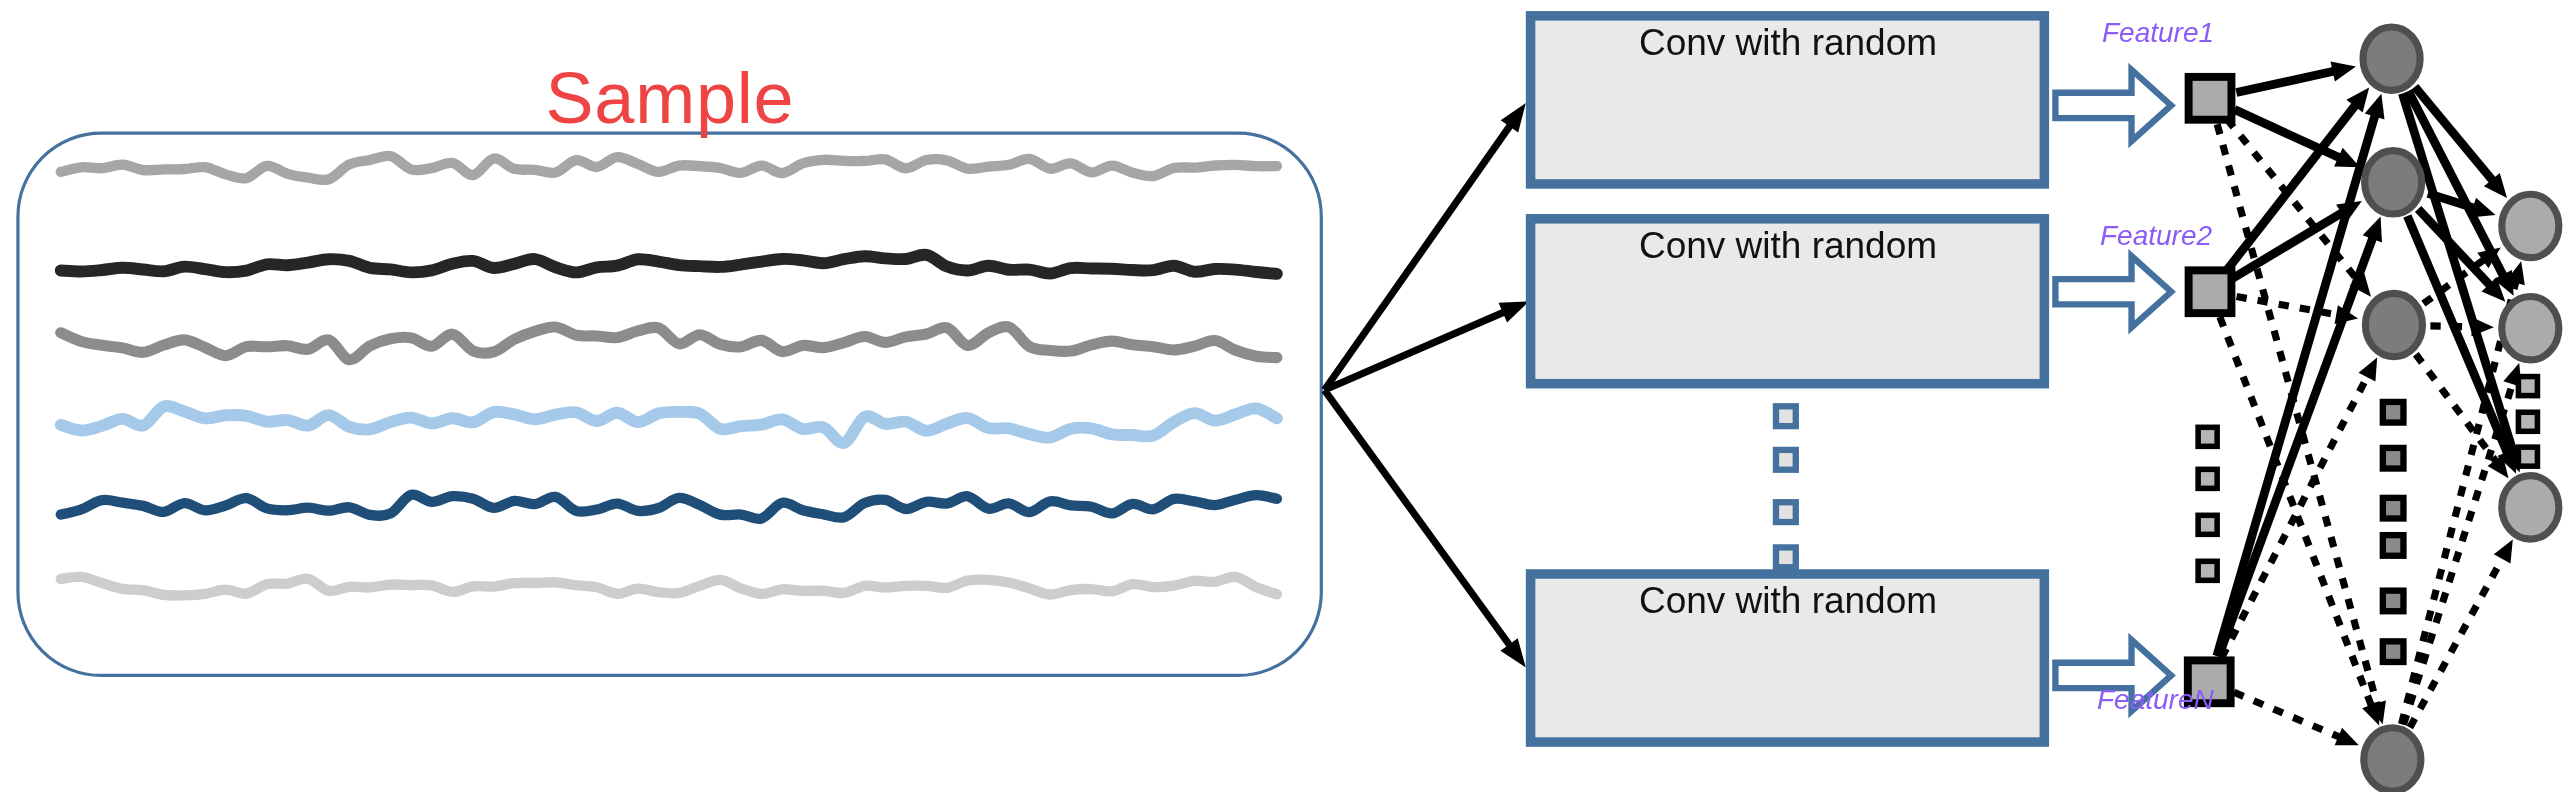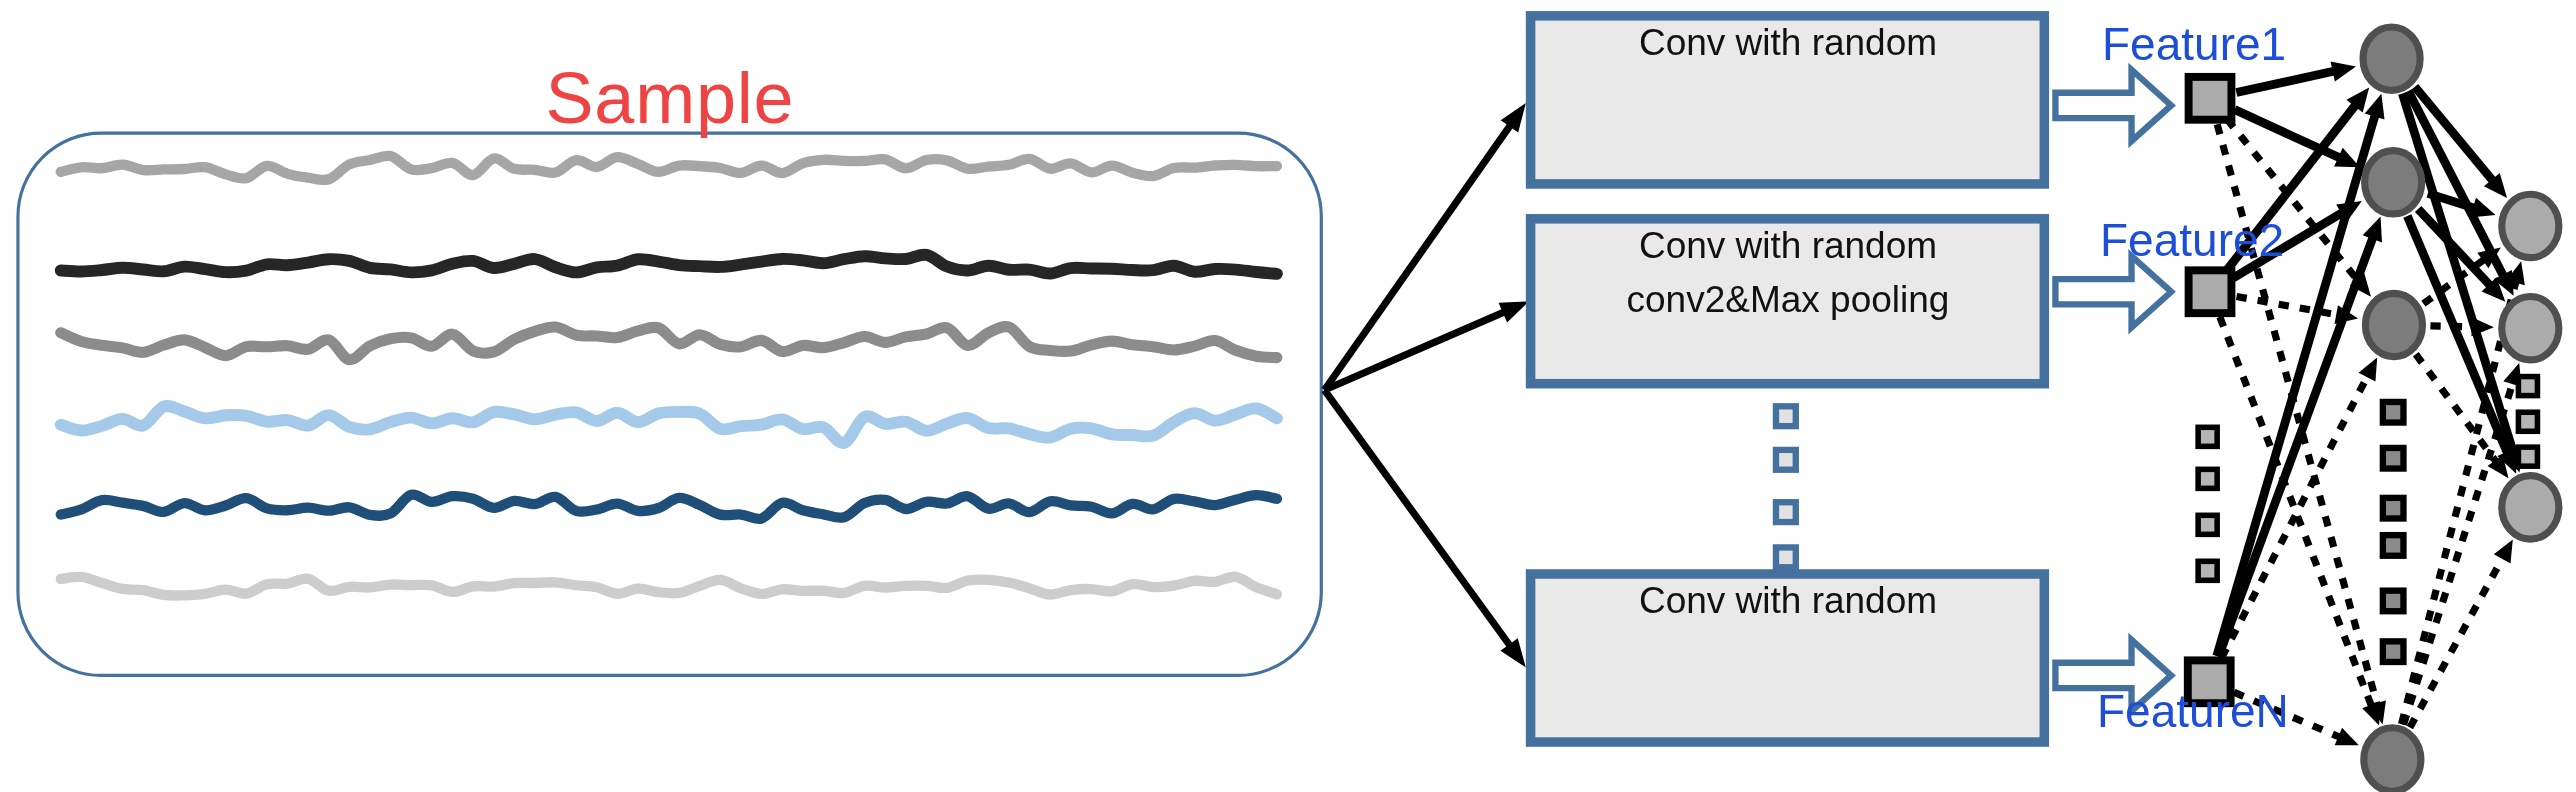--- a/index.html
+++ b/index.html
@@ -23,23 +23,24 @@
     position:absolute;
     display:flex;flex-direction:column;
     align-items:center;
     text-align:center;
     font-size:37px;line-height:1.45;
     color:#111111;
     white-space:nowrap;
   }
   .featlabel{
     position:absolute;
-    font-size:46px;
-    color:#1d4ed8;
+    font-size:28px;
+    color:#8b5cf6;
     white-space:nowrap;
+    font-style:italic;
   }
 </style>
 </head>
 <body>
 
 <div class="stage">
   <svg id="diagram" width="2576" height="792" viewBox="0 0 3248 999">
       <rect x="22" y="168" width="1644" height="684" rx="105" ry="105" fill="#ffffff" stroke="#44719E" stroke-width="4"></rect>
       <path d="M 76 216.81732179629617 C 80.33333333333333 215.8452804502189 93.33333333333333 211.7632067207133 102 210.98507371983257 C 110.66666666666667 210.20694071895184 119.33333333333333 212.68790182644298 128 212.14852379101177 C 136.66666666666666 211.60914575558056 145.33333333333334 207.36439057615218 154 207.74880550724527 C 162.66666666666666 208.13322043833836 171.33333333333334 213.46812536720222 180 214.4550133775704 C 188.66666666666666 215.44190138793857 197.33333333333334 213.88236464001687 206 213.67013356945438 C 214.66666666666666 213.45790249889188 223.33333333333334 213.64086433709804 232 213.1816269541954 C 240.66666666666666 212.72238957129275 249.33333333333334 209.78899944568687 258 210.91470927203855 C 266.6666666666667 212.04041909839023 275.3333333333333 217.62838654068864 284 219.93588591230548 C 292.6666666666667 222.24338528392232 301.3333333333333 226.54292562412493 310 224.75970550173955 C 318.6666666666667 222.97648537935416 327.3333333333333 210.14888812756 336 209.23656517799319 C 344.6666666666667 208.32424222842636 353.3333333333333 216.79919767286276 362 219.28576780433858 C 370.6666666666667 221.7723379358144 379.3333333333333 223.02090662137135 388 224.15598596684816 C 396.6666666666667 225.29106531232497 405.3333333333333 228.88424178870477 414 226.09624387719936 C 422.6666666666667 223.30824596569394 431.3333333333333 211.48006127917745 440 207.42799849781562 C 448.6666666666667 203.3759357164538 457.3333333333333 203.55021787232118 466 201.78386718902848 C 474.6666666666667 200.01751650573578 483.3333333333333 194.85788230131791 492 196.82989439805937 C 500.6666666666667 198.80190649480082 509.3333333333333 211.07559463534466 518 213.61593976947717 C 526.6666666666666 216.15628490360967 535.3333333333334 213.4219892366522 544 212.07196520285441 C 552.6666666666666 210.72194116905663 561.3333333333334 204.0468038434372 570 205.5157955666905 C 578.6666666666666 206.98478728994382 587.3333333333334 221.81039573134717 596 220.8859155423743 C 604.6666666666666 219.96143535340144 613.3333333333334 201.2919049546861 622 199.96891443285332 C 630.6666666666666 198.64592391102056 639.3333333333334 210.57952781507518 648 212.94797241137766 C 656.6666666666666 215.31641700768014 665.3333333333334 213.39257511295338 674 214.17958201066818 C 682.6666666666666 214.966588908383 691.3333333333334 219.70770067224385 700 217.6700137976665 C 708.6666666666666 215.63232692308918 717.3333333333334 203.12524177103535 726 201.9534607632041 C 734.6666666666666 200.78167975537286 743.3333333333334 211.24771981553886 752 210.63932775067897 C 760.6666666666666 210.0309356858191 769.3333333333334 198.93434576547543 778 198.3031083740448 C 786.6666666666666 197.67187098261417 795.3333333333334 203.7869172375361 804 206.85190340209513 C 812.6666666666666 209.91688956665416 821.3333333333334 216.3626142211129 830 216.69302536139904 C 838.6666666666666 217.02343650168518 847.3333333333334 210.02092483750738 856 208.83437024381206 C 864.6666666666666 207.64781565011674 873.3333333333334 209.05685390917253 882 209.57369779922715 C 890.6666666666666 210.09054168928176 899.3333333333334 210.53065677411985 908 211.9354335841398 C 916.6666666666666 213.34021039415973 925.3333333333334 218.4969665670559 934 218.00235865934687 C 942.6666666666666 217.50775075163784 951.3333333333334 208.9184690906712 960 208.96778613788558 C 968.6666666666666 209.01710318509996 977.3333333333334 218.79927442692426 986 218.2982609426331 C 994.6666666666666 217.79724745834196 1003.3333333333334 208.74600315451994 1012 205.96170523213863 C 1020.6666666666666 203.1774073097573 1029.3333333333333 202.1089364962542 1038 201.59247340834523 C 1046.6666666666667 201.07601032043627 1055.3333333333333 202.62079093969396 1064 202.86292670468487 C 1072.6666666666667 203.10506246967577 1081.3333333333333 203.3578503649536 1090 203.04528799829072 C 1098.6666666666667 202.73272563162783 1107.3333333333333 199.43969018445006 1116 200.9875525047076 C 1124.6666666666667 202.53541482496513 1133.3333333333333 212.18386698444294 1142 212.33246191983596 C 1150.6666666666667 212.48105685522899 1159.3333333333333 203.5421209959271 1168 201.8791221170657 C 1176.6666666666667 200.2161232382043 1185.3333333333333 200.52916545282548 1194 202.3544686466675 C 1202.6666666666667 204.17977184050952 1211.3333333333333 211.53497983850374 1220 212.83094128011783 C 1228.6666666666667 214.1269027217319 1237.3333333333333 210.9599233125593 1246 210.13023729635196 C 1254.6666666666667 209.30055128014462 1263.3333333333333 209.4847656504056 1272 207.85282518287374 C 1280.6666666666667 206.2208847153419 1289.3333333333333 199.51117603280323 1298 200.33859449116085 C 1306.6666666666667 201.16601294951846 1315.3333333333333 211.85457873681057 1324 212.81733593301934 C 1332.6666666666667 213.7800931292281 1341.3333333333333 205.34902107687813 1350 206.1151376684135 C 1358.6666666666667 206.88125425994886 1367.3333333333333 216.96238037828886 1376 217.41403548223155 C 1384.6666666666667 217.86569058617425 1393.3333333333333 208.750470150746 1402 208.82506829206963 C 1410.6666666666667 208.89966643339326 1419.3333333333333 215.6514511461219 1428 217.86162433017338 C 1436.6666666666667 220.07179751422487 1445.3333333333333 223.0690328583876 1454 222.08610739637857 C 1462.6666666666667 221.10318193436953 1471.3333333333333 213.75084274030274 1480 211.96407155811912 C 1488.6666666666667 210.1773003759355 1497.3333333333333 211.89788216940383 1506 211.36548030327688 C 1514.6666666666667 210.83307843714994 1523.3333333333333 209.35039494102733 1532 208.76966036135747 C 1540.6666666666667 208.1889257816876 1549.3333333333333 207.7439107306484 1558 207.8810728252577 C 1566.6666666666667 208.01823491986698 1575.3333333333333 209.33355584876654 1584 209.59263292901315 C 1592.6666666666667 209.85171000925976 1605.6666666666667 209.46171824378325 1610 209.43553530673728" fill="none" stroke="#A6A6A6" stroke-width="13" stroke-linecap="round" stroke-linejoin="round"></path>
       <path d="M 76 341.1257594341878 C 80.33333333333333 341.3373696646828 93.33333333333333 342.4875585771774 102 342.39542081715774 C 110.66666666666667 342.30328305713806 119.33333333333333 341.35272047456533 128 340.5729328740697 C 136.66666666666666 339.79314527357405 145.33333333333334 337.8208394333486 154 337.7166952141839 C 162.66666666666666 337.6125509950192 171.33333333333334 339.20215277346426 180 339.94806755908155 C 188.66666666666666 340.69398234469884 197.33333333333334 342.80120288229574 206 342.19218392788764 C 214.66666666666666 341.58316497347954 223.33333333333334 336.7596656234852 232 336.29395383263295 C 240.66666666666666 335.8282420417807 249.33333333333334 338.23136770751887 258 339.397913182774 C 266.6666666666667 340.56445865802914 275.3333333333333 342.9817231063067 284 343.2932266841637 C 292.6666666666667 343.6047302620207 301.3333333333333 342.9232579508777 310 341.26693464991615 C 318.6666666666667 339.6106113489546 327.3333333333333 334.4624654617059 336 333.35528687839434 C 344.6666666666667 332.2481082950828 353.3333333333333 334.9803010914825 362 334.6238631500468 C 370.6666666666667 334.26742520861114 379.3333333333333 332.4956659554661 388 331.2166592297805 C 396.6666666666667 329.93765250409484 405.3333333333333 327.31665138707274 414 326.9498227959331 C 422.6666666666667 326.5829942047934 431.3333333333333 327.1862049680016 440 329.01568768294237 C 448.6666666666667 330.8451703978831 457.3333333333333 336.126153553362 466 337.9267190855775 C 474.6666666666667 339.727284617793 483.3333333333333 338.88316899546976 492 339.8190808762355 C 500.6666666666667 340.7549927570012 509.3333333333333 343.3372002232174 518 343.54219037017197 C 526.6666666666666 343.74718051712654 535.3333333333334 342.87015325477466 544 341.0490217579628 C 552.6666666666666 339.22789026115095 561.3333333333334 334.597853507368 570 332.61540138930064 C 578.6666666666666 330.6329492712333 587.3333333333334 328.2483894759475 596 329.1543090495587 C 604.6666666666666 330.06022862316996 613.3333333333334 337.44058166885526 622 338.0509188309681 C 630.6666666666666 338.66125599308094 639.3333333333334 334.69794722719257 648 332.81633202223566 C 656.6666666666666 330.93471681727874 665.3333333333334 326.05385692161616 674 326.7612276012266 C 682.6666666666666 327.46859828083706 691.3333333333334 334.25658362716257 700 337.0605560998983 C 708.6666666666666 339.864528572634 717.3333333333334 343.546457154818 726 343.58506243764106 C 734.6666666666666 343.62366772046414 743.3333333333334 338.7213307808209 752 337.2921877968367 C 760.6666666666666 335.8630448128525 769.3333333333334 336.71641933028604 778 335.01020453373593 C 786.6666666666666 333.3039897371858 795.3333333333334 327.90074665696835 804 327.0548990175361 C 812.6666666666666 326.2090513781039 821.3333333333334 328.7076635796221 830 329.93511869714246 C 838.6666666666666 331.16257381466284 847.3333333333334 333.4556678873653 856 334.4196297226584 C 864.6666666666666 335.3835915579515 873.3333333333334 335.34123913936367 882 335.71888970890114 C 890.6666666666666 336.0965402784386 899.3333333333334 337.0216377335966 908 336.6855331398832 C 916.6666666666666 336.3494285461698 925.3333333333334 334.8277146932251 934 333.7022621466208 C 942.6666666666666 332.5768096000165 951.3333333333334 331.11506021583205 960 329.93281786025733 C 968.6666666666666 328.7505755046826 977.3333333333334 326.86013575696416 986 326.60880801317245 C 994.6666666666666 326.35748026938074 1003.3333333333334 327.52981590590826 1012 328.4248513975072 C 1020.6666666666666 329.31988688910616 1029.3333333333333 332.22205707136294 1038 331.9790209627661 C 1046.6666666666667 331.7359848541693 1055.3333333333333 328.4333751565677 1064 326.9666347459262 C 1072.6666666666667 325.49989433528475 1081.3333333333333 323.36037268310565 1090 323.1785784989173 C 1098.6666666666667 322.996784314729 1107.3333333333333 325.28722692620704 1116 325.87586964079605 C 1124.6666666666667 326.46451235538507 1133.3333333333333 327.4247466793417 1142 326.7104347864516 C 1150.6666666666667 325.99612289356145 1159.3333333333333 320.00594065020925 1168 321.58999828345526 C 1176.6666666666667 323.17405591670126 1185.3333333333333 332.9564030610923 1194 336.21478058592754 C 1202.6666666666667 339.47315811076277 1211.3333333333333 341.3173864618648 1220 341.14026343246655 C 1228.6666666666667 340.9631404030683 1237.3333333333333 335.29745447000164 1246 335.152042409538 C 1254.6666666666667 335.0066303490744 1263.3333333333333 339.45282753366456 1272 340.26779106968473 C 1280.6666666666667 341.0827546057049 1289.3333333333333 339.2433561455849 1298 340.041823625659 C 1306.6666666666667 340.84029110573306 1315.3333333333333 345.37443010241384 1324 345.0585959501291 C 1332.6666666666667 344.7427617978443 1341.3333333333333 339.21507517994087 1350 338.14681871195023 C 1358.6666666666667 337.0785622439596 1367.3333333333333 338.5016395655955 1376 338.6490571421851 C 1384.6666666666667 338.7964747187747 1393.3333333333333 338.701023222058 1402 339.0313241714877 C 1410.6666666666667 339.36162512091744 1419.3333333333333 340.3406214706982 1428 340.6308628387636 C 1436.6666666666667 340.92110420682906 1445.3333333333333 341.68614649502183 1454 340.77277237988034 C 1462.6666666666667 339.85939826473884 1471.3333333333333 334.81653338235867 1480 335.15061814791454 C 1488.6666666666667 335.4847029134704 1497.3333333333333 342.0744197899581 1506 342.77728097321574 C 1514.6666666666667 343.4801421564734 1523.3333333333333 339.8254037024428 1532 339.3677852474605 C 1540.6666666666667 338.9101667924782 1549.3333333333333 339.4113663711727 1558 340.0315702433218 C 1566.6666666666667 340.65177411547097 1575.3333333333333 342.19564625433287 1584 343.08900848035546 C 1592.6666666666667 343.98237070637805 1605.6666666666667 345.0079544129404 1610 345.3917435994574" fill="none" stroke="#262626" stroke-width="15" stroke-linecap="round" stroke-linejoin="round"></path>
@@ -142,23 +143,22 @@
       <ellipse cx="3191" cy="640" rx="36" ry="40" fill="#ABABAB" stroke="#4F4F4F" stroke-width="9"></ellipse>
     </svg>
 
   <div class="title" id="title" style="left: 670px; top: 57px;">Sample</div>
 
   <div class="boxtext" id="boxtext0" style="left: 1531px; top: 16px; width: 514px; height: 168px;">
     <span>Conv with random</span>
   </div>
   <div class="boxtext" id="boxtext1" style="left: 1531px; top: 219px; width: 514px; height: 165px;">
     <span>Conv with random</span>
-    <span>conv2&amp;Max pooling</span>
   </div>
   <div class="boxtext" id="boxtext2" style="left: 1531px; top: 574px; width: 514px; height: 168px;">
     <span>Conv with random</span>
   </div>
 
   <div class="featlabel" id="featlabel0" style="left: 2102px; top: 17.4px;">Feature1</div>
-  <div class="featlabel" id="featlabel1" style="left: 2100px; top: 213px;">Feature2</div>
+  <div class="featlabel" id="featlabel1" style="left: 2100px; top: 220px;">Feature2</div>
   <div class="featlabel" id="featlabel2" style="left: 2097px; top: 684px;">FeatureN</div>
 </div>
 
 
 </body></html>

